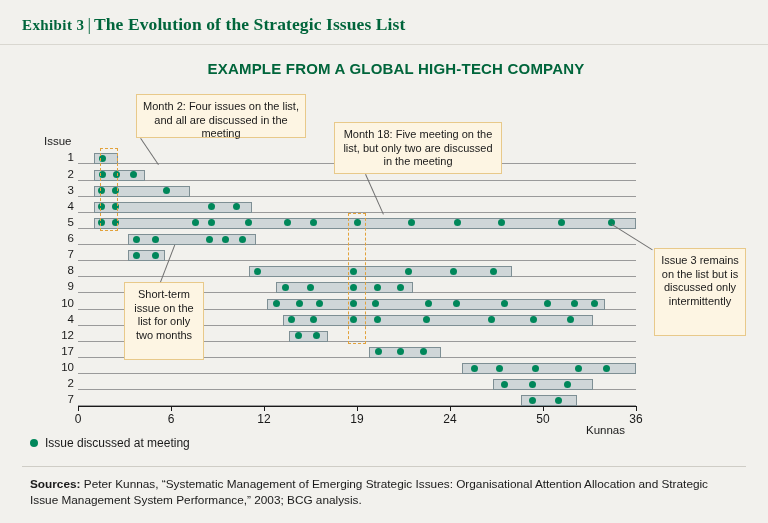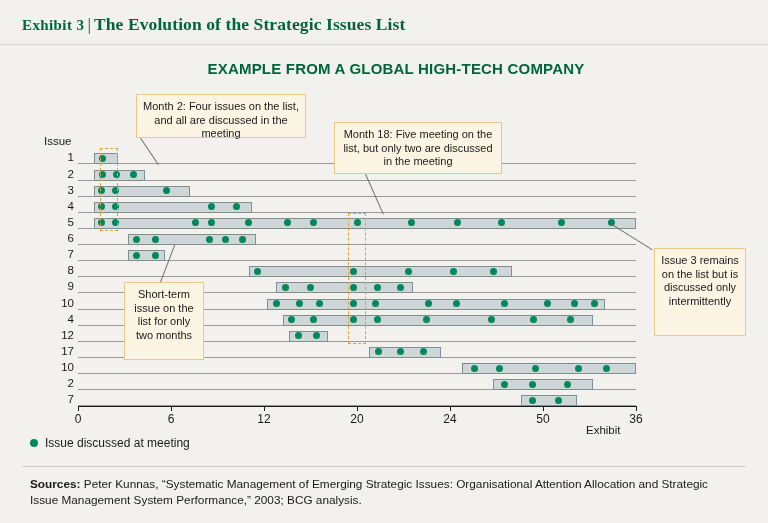--- a/index.html
+++ b/index.html
@@ -303,21 +303,21 @@
     <div class="dot" style="left: 486.3px; top: 232.635px;"></div>
     <div class="span" style="left: 443.3px; width: 55.8px; top: 247.26px;"></div>
     <div class="dot" style="left: 450.65px; top: 248.76px;"></div>
     <div class="dot" style="left: 477px; top: 248.76px;"></div>
     <div class="dashbox" style="left: 22px; width: 18px; top: 0.385px; height: 82.5px;"></div>
     <div class="dashbox" style="left: 270px; width: 18px; top: 64.885px; height: 130.875px;"></div>
   </div>
 
 <div class="xaxis"></div>
 <div id="xticks"></div>
-<div class="months-label">Exhibit</div>
+<div class="months-label">Kunnas</div>
 
 <div class="callout" style="left:136px; top:94px; width:170px; height:44px;">Month 2: Four issues on the list, and all are discussed in the meeting</div>
 <div class="callout" style="left:334px; top:122px; width:168px; height:52px;">Month 18: Five meeting on the list, but only two are discussed in the meeting</div>
 <div class="callout" style="left:124px; top:282px; width:80px; height:78px;">Short-term issue on the list for only two months</div>
 <div class="callout" style="left:654px; top:248px; width:92px; height:88px;">Issue 3 remains on the list but is discussed only intermittently</div>
 
 <div class="leader" style="left:141px; top:138px; width:32px; transform: rotate(56deg);"></div>
 <div class="leader" style="left:366px; top:174px; width:44px; transform: rotate(66deg);"></div>
 <div class="leader" style="left:160px; top:282px; width:40px; transform: rotate(-69deg);"></div>
 <div class="leader" style="left:612px; top:224px; width:48px; transform: rotate(32deg);"></div>
@@ -332,19 +332,19 @@
   <b>Sources:</b><span> Peter Kunnas, “Systematic Management of Emerging Strategic Issues: Organisational Attention Allocation and Strategic Issue Management System Performance,” 2003; BCG analysis.</span>
 </div>
 
 <div class="xtick-mark" style="left: 78px;"></div>
 <div class="xtick-label" style="left: 78px;">0</div>
 <div class="xtick-mark" style="left: 171px;"></div>
 <div class="xtick-label" style="left: 171px;">6</div>
 <div class="xtick-mark" style="left: 264px;"></div>
 <div class="xtick-label" style="left: 264px;">12</div>
 <div class="xtick-mark" style="left: 357px;"></div>
-<div class="xtick-label" style="left: 357px;">20</div>
+<div class="xtick-label" style="left: 357px;">19</div>
 <div class="xtick-mark" style="left: 450px;"></div>
 <div class="xtick-label" style="left: 450px;">24</div>
 <div class="xtick-mark" style="left: 543px;"></div>
 <div class="xtick-label" style="left: 543px;">50</div>
 <div class="xtick-mark" style="left: 636px;"></div>
 <div class="xtick-label" style="left: 636px;">36</div>
 
 </body></html>

